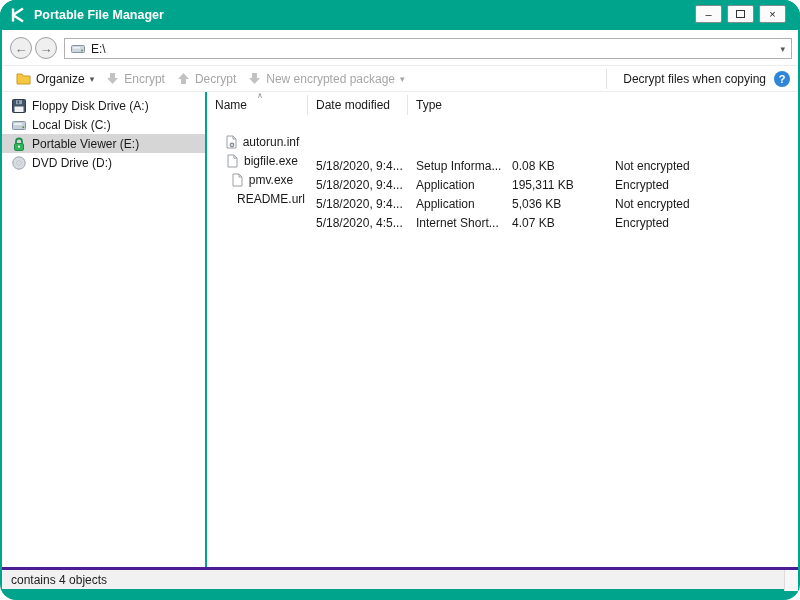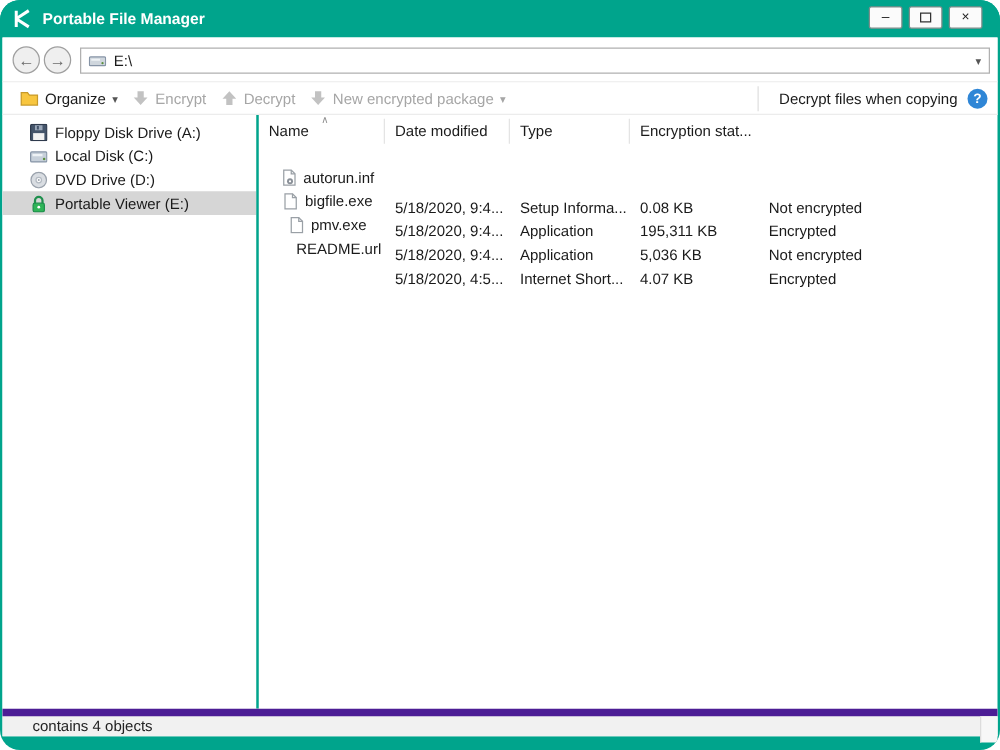--- a/index.html
+++ b/index.html
@@ -73,21 +73,21 @@
   .help-circle {
     width:16px; height:16px; border-radius:50%;
     background:#2f86d6; color:#fff; font-weight:bold; font-size:11px;
     display:flex; align-items:center; justify-content:center;
   }
   
   .main { position:absolute; left:0; top:62px; width:796px; height:475px; display:flex; }
   .sidebar { width:203px; background:#fff; padding-top:4px; }
   .side-item {
     height:19px; display:flex; align-items:center; gap:6px;
-    padding-left:22px; white-space:nowrap;
+    padding-left:10px; white-space:nowrap;
   }
   .side-item.selected { background:#d6d6d6; }
   .v-divider { width:2px; background:#00a48c; height:475px; }
   .filearea { flex:1; position:relative; }
   .grid-row {
     display:grid;
     grid-template-columns:101px 100px 96px 103px 1fr;
     align-items:center;
   }
   .list-header { height:26px; }
@@ -101,22 +101,22 @@
     position:absolute; top:-4px; left:50px;
     font-size:8px; color:#8f8f8f;
   }
   .file-row { height:19px; }
   .cell { padding-left:8px; white-space:nowrap; overflow:hidden;margin-top:48px; }
   .name-cell { display:flex; align-items:center; gap:5px; padding-left:8px; white-space:nowrap;justify-content:center; }
   .icon-spacer { width:14px; height:14px; flex:0 0 auto; }
   
   .statusbar {
     position:absolute; left:0; top:537px; width:796px; height:22px;
-    background:#f1f1f1; border-top:6px solid #4c1d95;
-    display:flex; align-items:center; padding-left:24px; color:#222;
+    background:#f1f1f1; border-top:3px solid #4c1d95;
+    display:flex; align-items:center; padding-left:9px; color:#222;
   }
   .grip {
     position:absolute; right:0; top:0; width:14px; height:21px;
     background:#f7f7f7; border-left:1px solid #dcdcdc;
   }
   svg { display:block; }
 </style>
 </head>
 <body>
 
@@ -230,58 +230,55 @@
         <div class="side-item">
           <span>
             <svg width="14" height="12" viewBox="0 0 14 12">
               <rect x="0.5" y="2.5" width="13" height="8" rx="1" fill="#c7d0da" stroke="#8694a6"></rect>
               <rect x="2" y="4.2" width="8" height="1.8" fill="#eef2f5"></rect>
               <circle cx="11.3" cy="8.2" r="1" fill="#5a8f3c"></circle>
             </svg>
           </span>
           <span>Local Disk (C:)</span>
         </div>
+        <div class="side-item selected">
+          <span>
+            <svg width="14" height="14" viewBox="0 0 14 14">
+              <path d="M4 7 V4.5 a3 3 0 0 1 6 0 V7" fill="none" stroke="#1f8f4d" stroke-width="1.8"></path>
+              <rect x="2.5" y="6.5" width="9" height="7" rx="1.4" fill="#2fb457" stroke="#1f8f4d"></rect>
+              <circle cx="7" cy="9.7" r="1.1" fill="#ffffff"></circle>
+            </svg>
+          </span>
+          <span>Portable Viewer (E:)</span>
+        </div>
         <div class="side-item">
           <span>
             <svg width="14" height="14" viewBox="0 0 14 14">
               <circle cx="7" cy="7" r="6.2" fill="#d9dde2" stroke="#9aa2ac"></circle>
               <circle cx="7" cy="7" r="2.2" fill="#ffffff" stroke="#b3bac2"></circle>
               <circle cx="7" cy="7" r="0.8" fill="#9aa2ac"></circle>
             </svg>
           </span>
           <span>DVD Drive (D:)</span>
         </div>
-        <div class="side-item selected">
-          <span>
-            <svg width="14" height="14" viewBox="0 0 14 14">
-              <path d="M4 7 V4.5 a3 3 0 0 1 6 0 V7" fill="none" stroke="#1f8f4d" stroke-width="1.8"></path>
-              <rect x="2.5" y="6.5" width="9" height="7" rx="1.4" fill="#2fb457" stroke="#1f8f4d"></rect>
-              <circle cx="7" cy="9.7" r="1.1" fill="#ffffff"></circle>
-            </svg>
-          </span>
-          <span>Portable Viewer (E:)</span>
-        </div>
       </div>
 
       <div class="v-divider"></div>
 
       <div class="filearea">
         <div class="grid-row list-header">
           <div class="hcell">
             <span>Name</span>
             <span class="sort-caret">∧</span>
           </div>
           <div class="hcell">
             <span>Date modified</span>
           </div>
           <div class="hcell">
             <span>Type</span>
-          </div>
-          <div class="hcell">
-            <span>Encryption stat...</span>
           </div>
         </div>
 
         <div class="grid-row file-row">
           <div class="name-cell">
             <span>
               <svg width="14" height="14" viewBox="0 0 14 14">
                 <path d="M3 1 h6 l3 3 v9 H3 z" fill="#ffffff" stroke="#9aa0a6"></path>
                 <path d="M9 1 v3 h3" fill="none" stroke="#9aa0a6"></path>
                 <circle cx="8" cy="10" r="2.4" fill="#8a9098"></circle>

